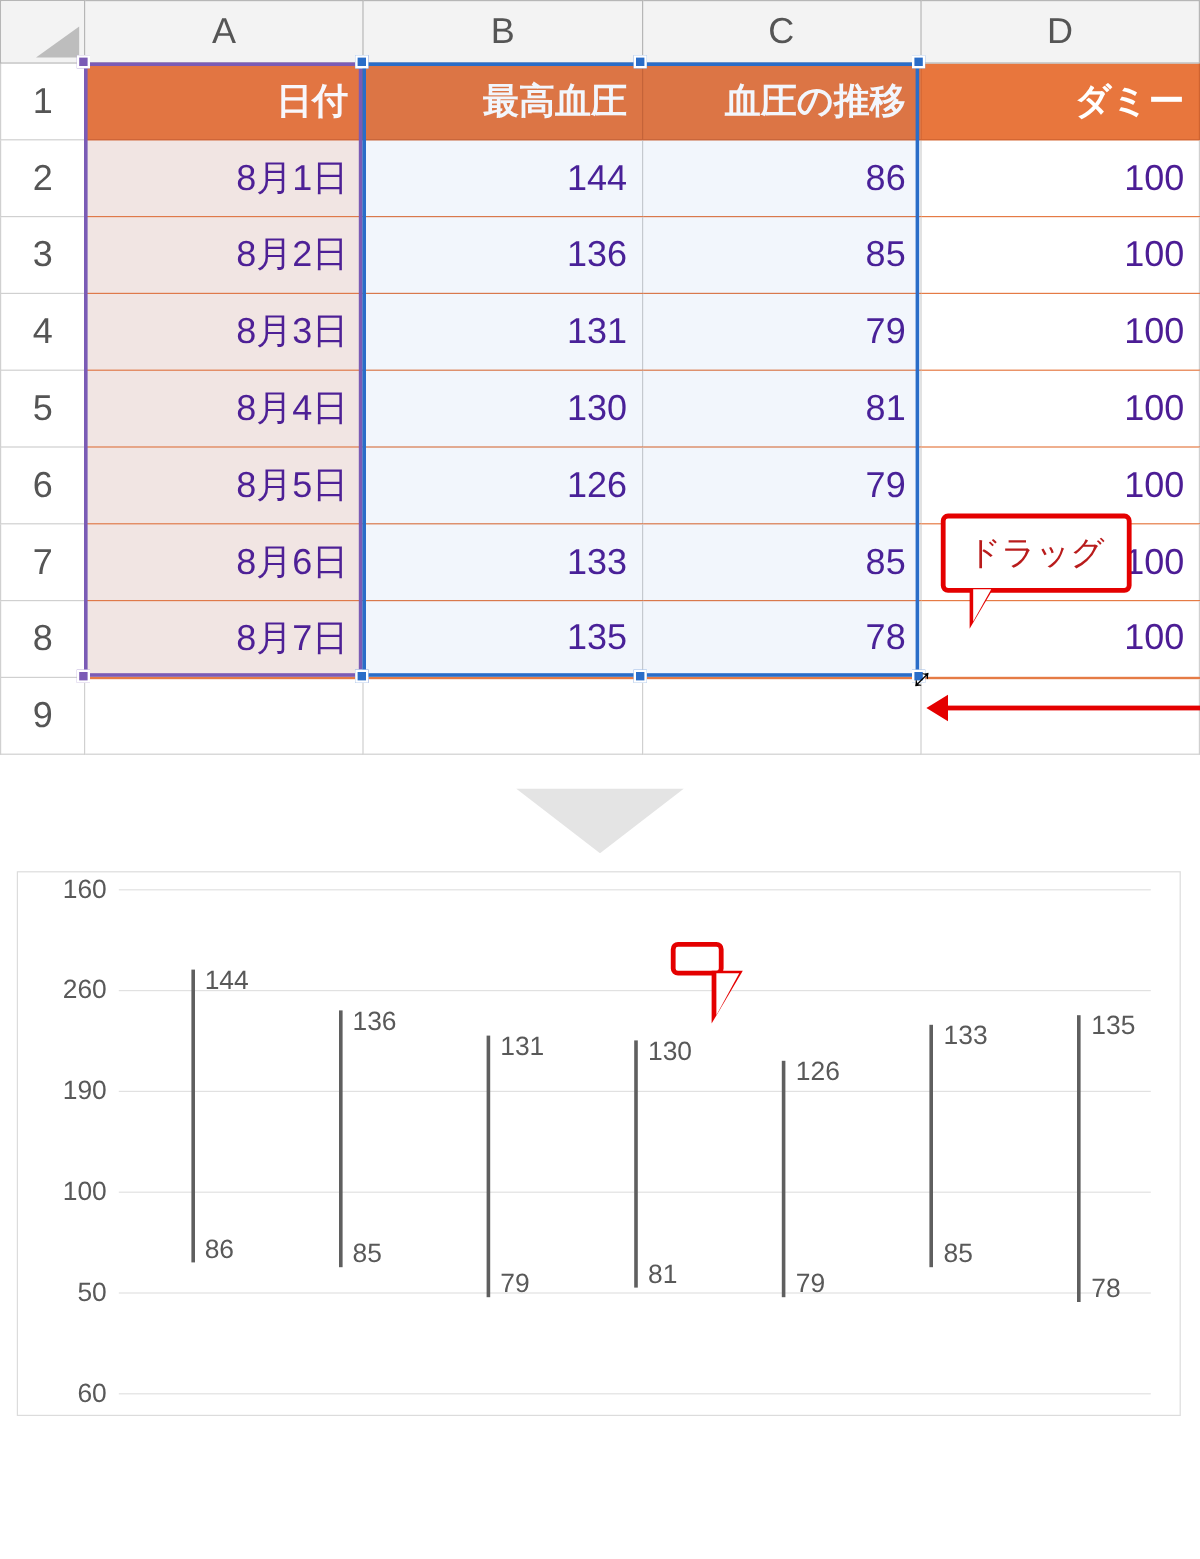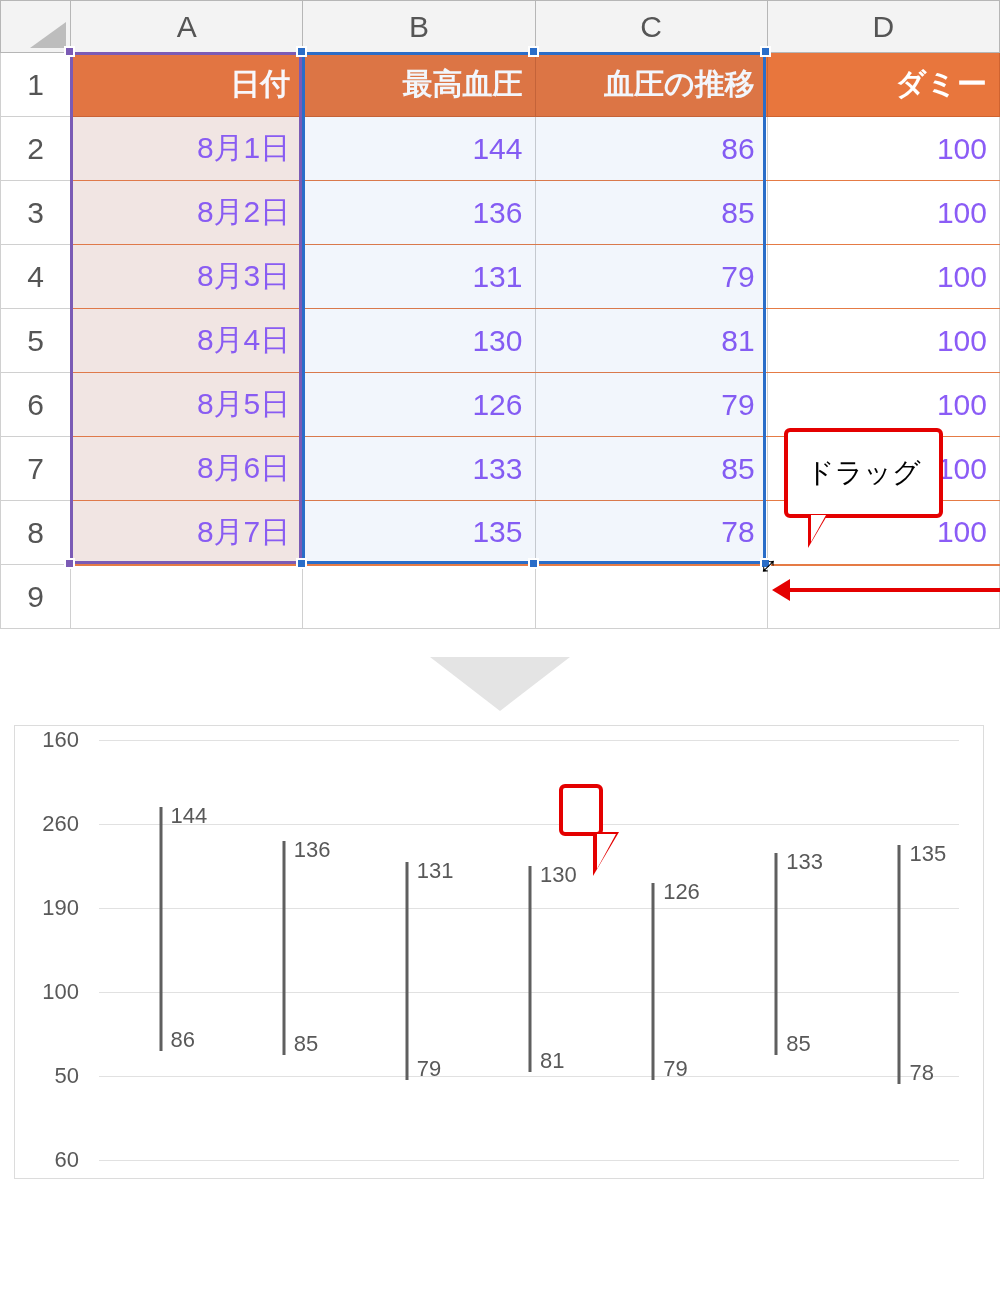--- a/index.html
+++ b/index.html
@@ -72,21 +72,21 @@
     color:#fff;
     font-weight:600;
     text-align:right;
     border-color:#cf6330;
   }
   
   tr.dr td{
     text-align:right;
     border-top:1px solid var(--row-grid);
     border-bottom:1px solid var(--row-grid);
-    color:#8b5cf6;
+    color:#4c1d95;
   }
   tr.dr td.date{background:var(--orange-pale);}
   tr.dr td.dummy{background:#fff;}
   tr.dr.last td{border-bottom:2px solid var(--row-grid);}
   
   tr.empty td{height:52px;background:#fff;}
 
   
   .ov{position:absolute;pointer-events:none;}
   .sel-bc{
@@ -110,22 +110,22 @@
     pointer-events:none;
   }
 
   
   .callout{
     position:absolute;
     background:var(--callout-bg);
     border:4px solid var(--callout-red);
     border-radius:6px;
     font-size:28px;
-    color:#000000;
-    padding:22px 18px;
+    color:#b91c1c;
+    padding:10px 18px;
     white-space:nowrap;
     z-index:40;
   }
   .callout .tail{
     position:absolute;
     width:0;height:0;
   }
   
   .callout.c1 .tail{
     bottom:-34px;left:20px;
@@ -172,21 +172,21 @@
     font-size:36px;
     color:var(--gray);
     margin:6px 0 10px;
     letter-spacing:2px;
   }
   .chart-plot{
     position:relative;
     height:420px;
   }
   .yaxis{position:absolute;left:0;top:0;bottom:0;width:54px;}
-  .ytick{position:absolute;right:16px;transform:translateY(-50%);font-size:22px;color:#595959;}
+  .ytick{position:absolute;right:6px;transform:translateY(-50%);font-size:22px;color:#595959;}
   .plot-area{position:absolute;left:58px;right:4px;top:0;bottom:0;}
   .hline{position:absolute;left:0;right:0;height:1px;background:#e1e1e1;}
   .bar{position:absolute;width:3px;background:#5f5f5f;transform:translateX(-50%);}
   .dl{position:absolute;font-size:22px;color:#595959;white-space:nowrap;}
   
   .callout.c2 .tail{
     bottom:-44px;left:30px;
     border-style:solid;
     border-width:44px 26px 0 0;
     border-color:var(--callout-red) transparent transparent transparent;

